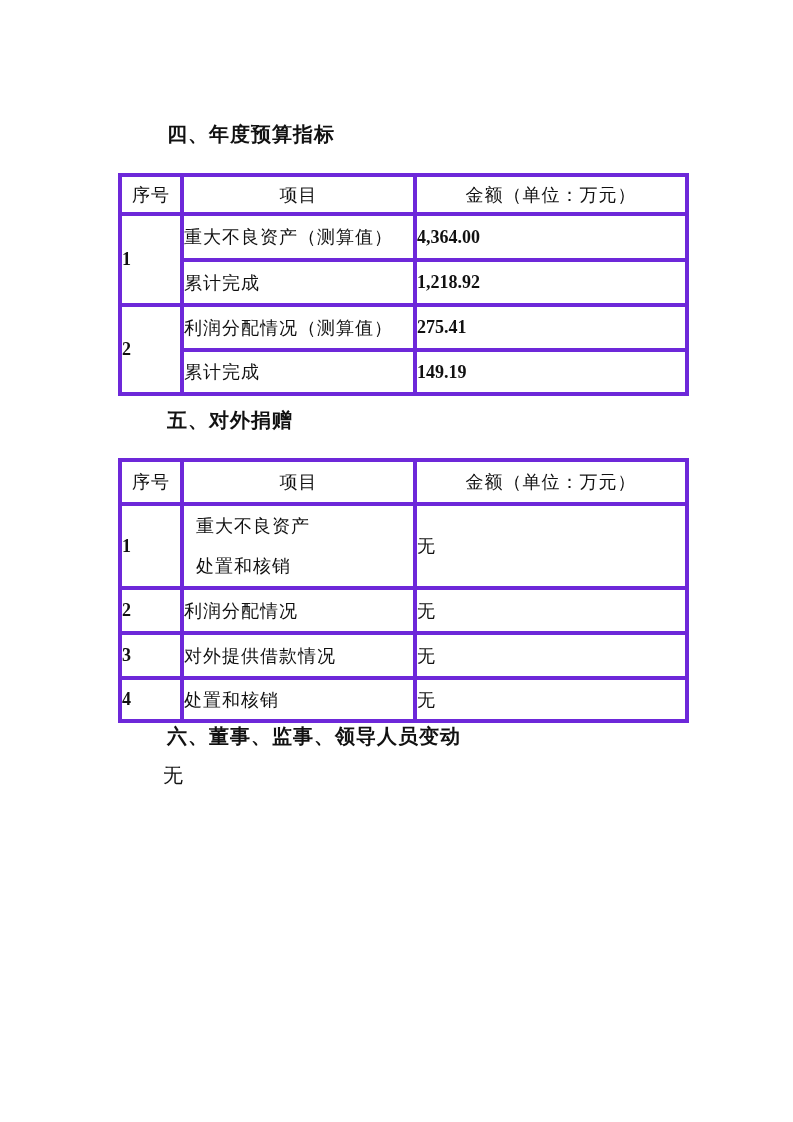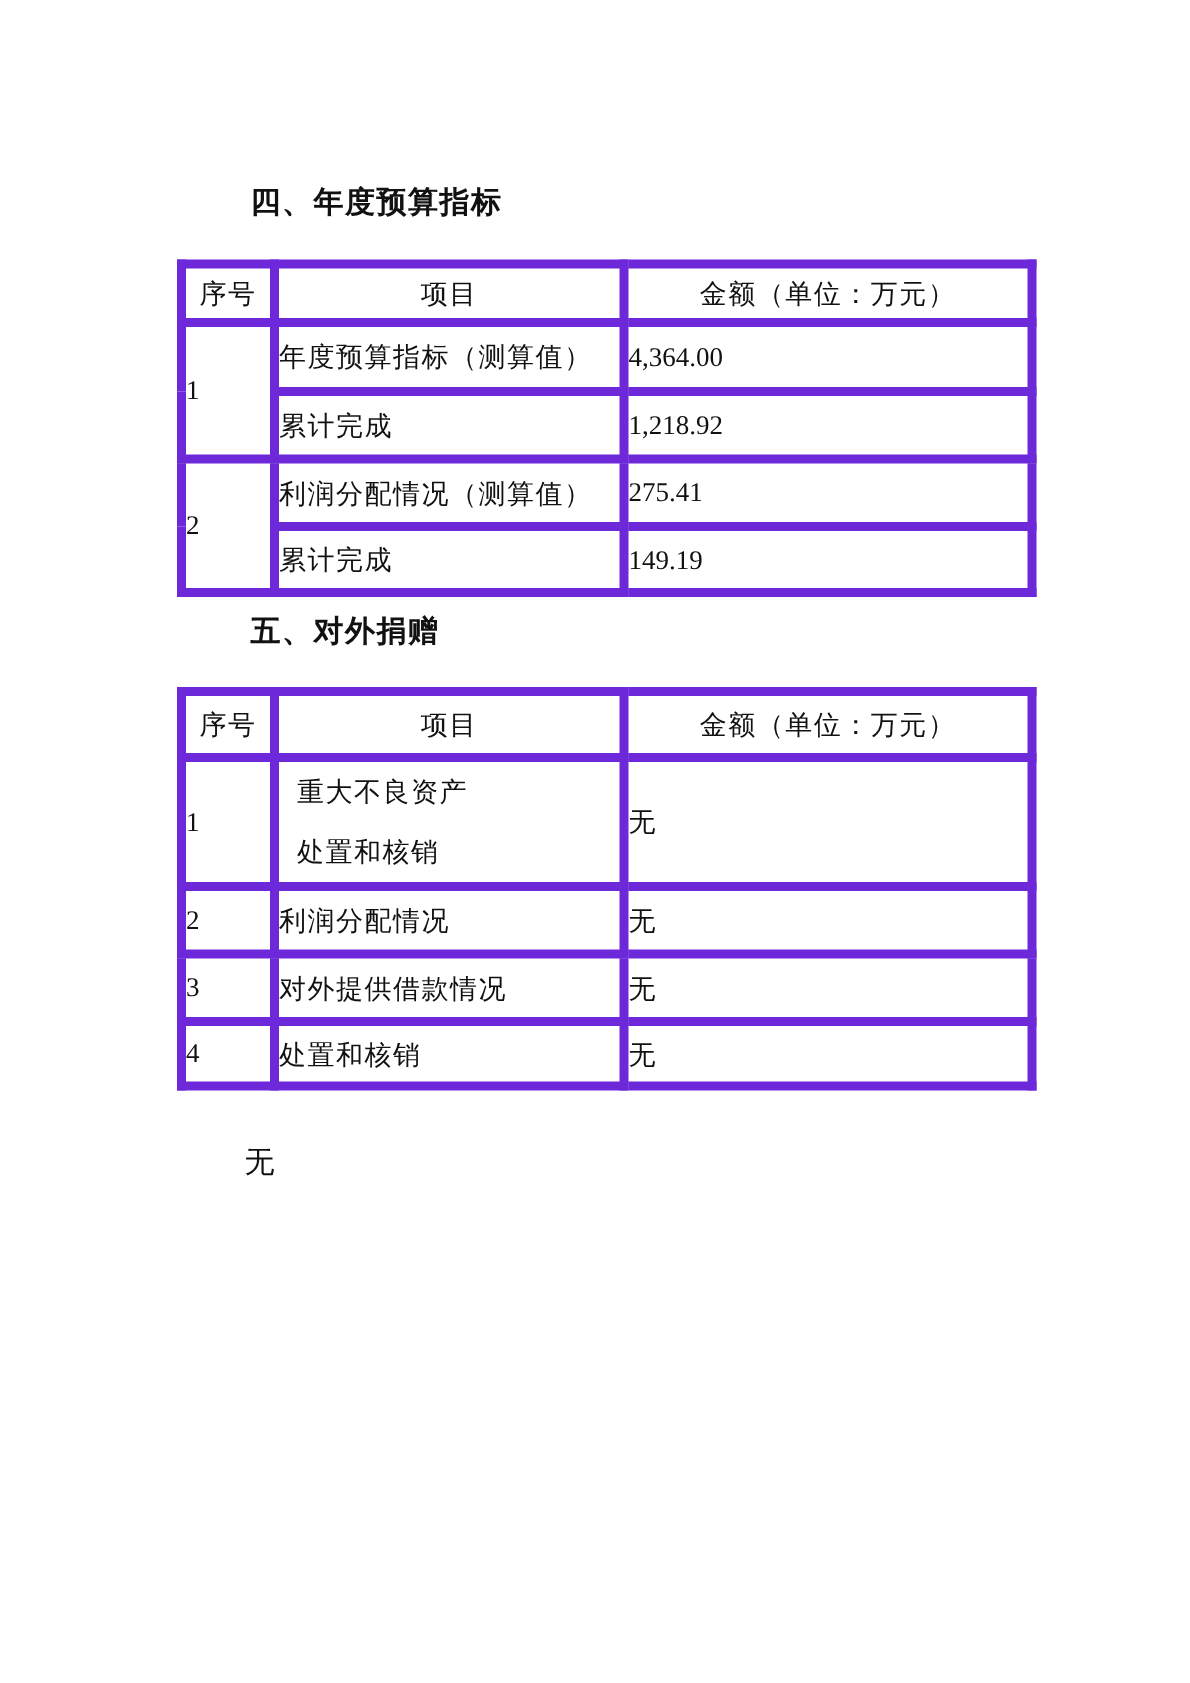--- a/index.html
+++ b/index.html
@@ -29,32 +29,33 @@
   }
   .doc-table {
     position: absolute;
     left: 118px;
     border-collapse: collapse;
     table-layout: fixed;
     width: 567px;
     background: #ffffff;
   }
   .doc-table th, .doc-table td {
-    border: 6px solid #6d28d9;
+    border: 4px solid #6d28d9;
     vertical-align: middle;
     font-family: "Liberation Serif", "DejaVu Serif", serif;
     font-weight: normal;
     font-size: 18px;
     letter-spacing: 1px;
     color: #111111;
     padding: 0;
     overflow: hidden;
   }
   .doc-table td.num {
     letter-spacing: 0;
+    font-weight: bold;
   }
   .two-line div {
     line-height: 40px;
     padding-left: 12px;
   }
   .body-text {
     position: absolute;
     left: 163px;
     font-size: 20px;
     line-height: 20px;
@@ -77,21 +78,21 @@
       <col style="width:272px">
     </colgroup>
     <tbody>
       <tr style="height:39px">
         <th>序号</th>
         <th>项目</th>
         <th>金额（单位：万元）</th>
       </tr>
       <tr style="height:46px">
         <td rowspan="2" class="num">1</td>
-        <td>年度预算指标（测算值）</td>
+        <td>重大不良资产（测算值）</td>
         <td class="num">4,364.00</td>
       </tr>
       <tr style="height:45px">
         <td>累计完成</td>
         <td class="num">1,218.92</td>
       </tr>
       <tr style="height:45px">
         <td rowspan="2" class="num">2</td>
         <td>利润分配情况（测算值）</td>
         <td class="num">275.41</td>
@@ -136,16 +137,17 @@
         <td>无</td>
       </tr>
       <tr style="height:43px">
         <td class="num">4</td>
         <td>处置和核销</td>
         <td>无</td>
       </tr>
     </tbody>
   </table>
 
+  <div class="section-heading" style="top:726px;">六、董事、监事、领导人员变动</div>
 
   <div class="body-text" style="top:765px;">无</div>
 
 </div>
 
 </body></html>

